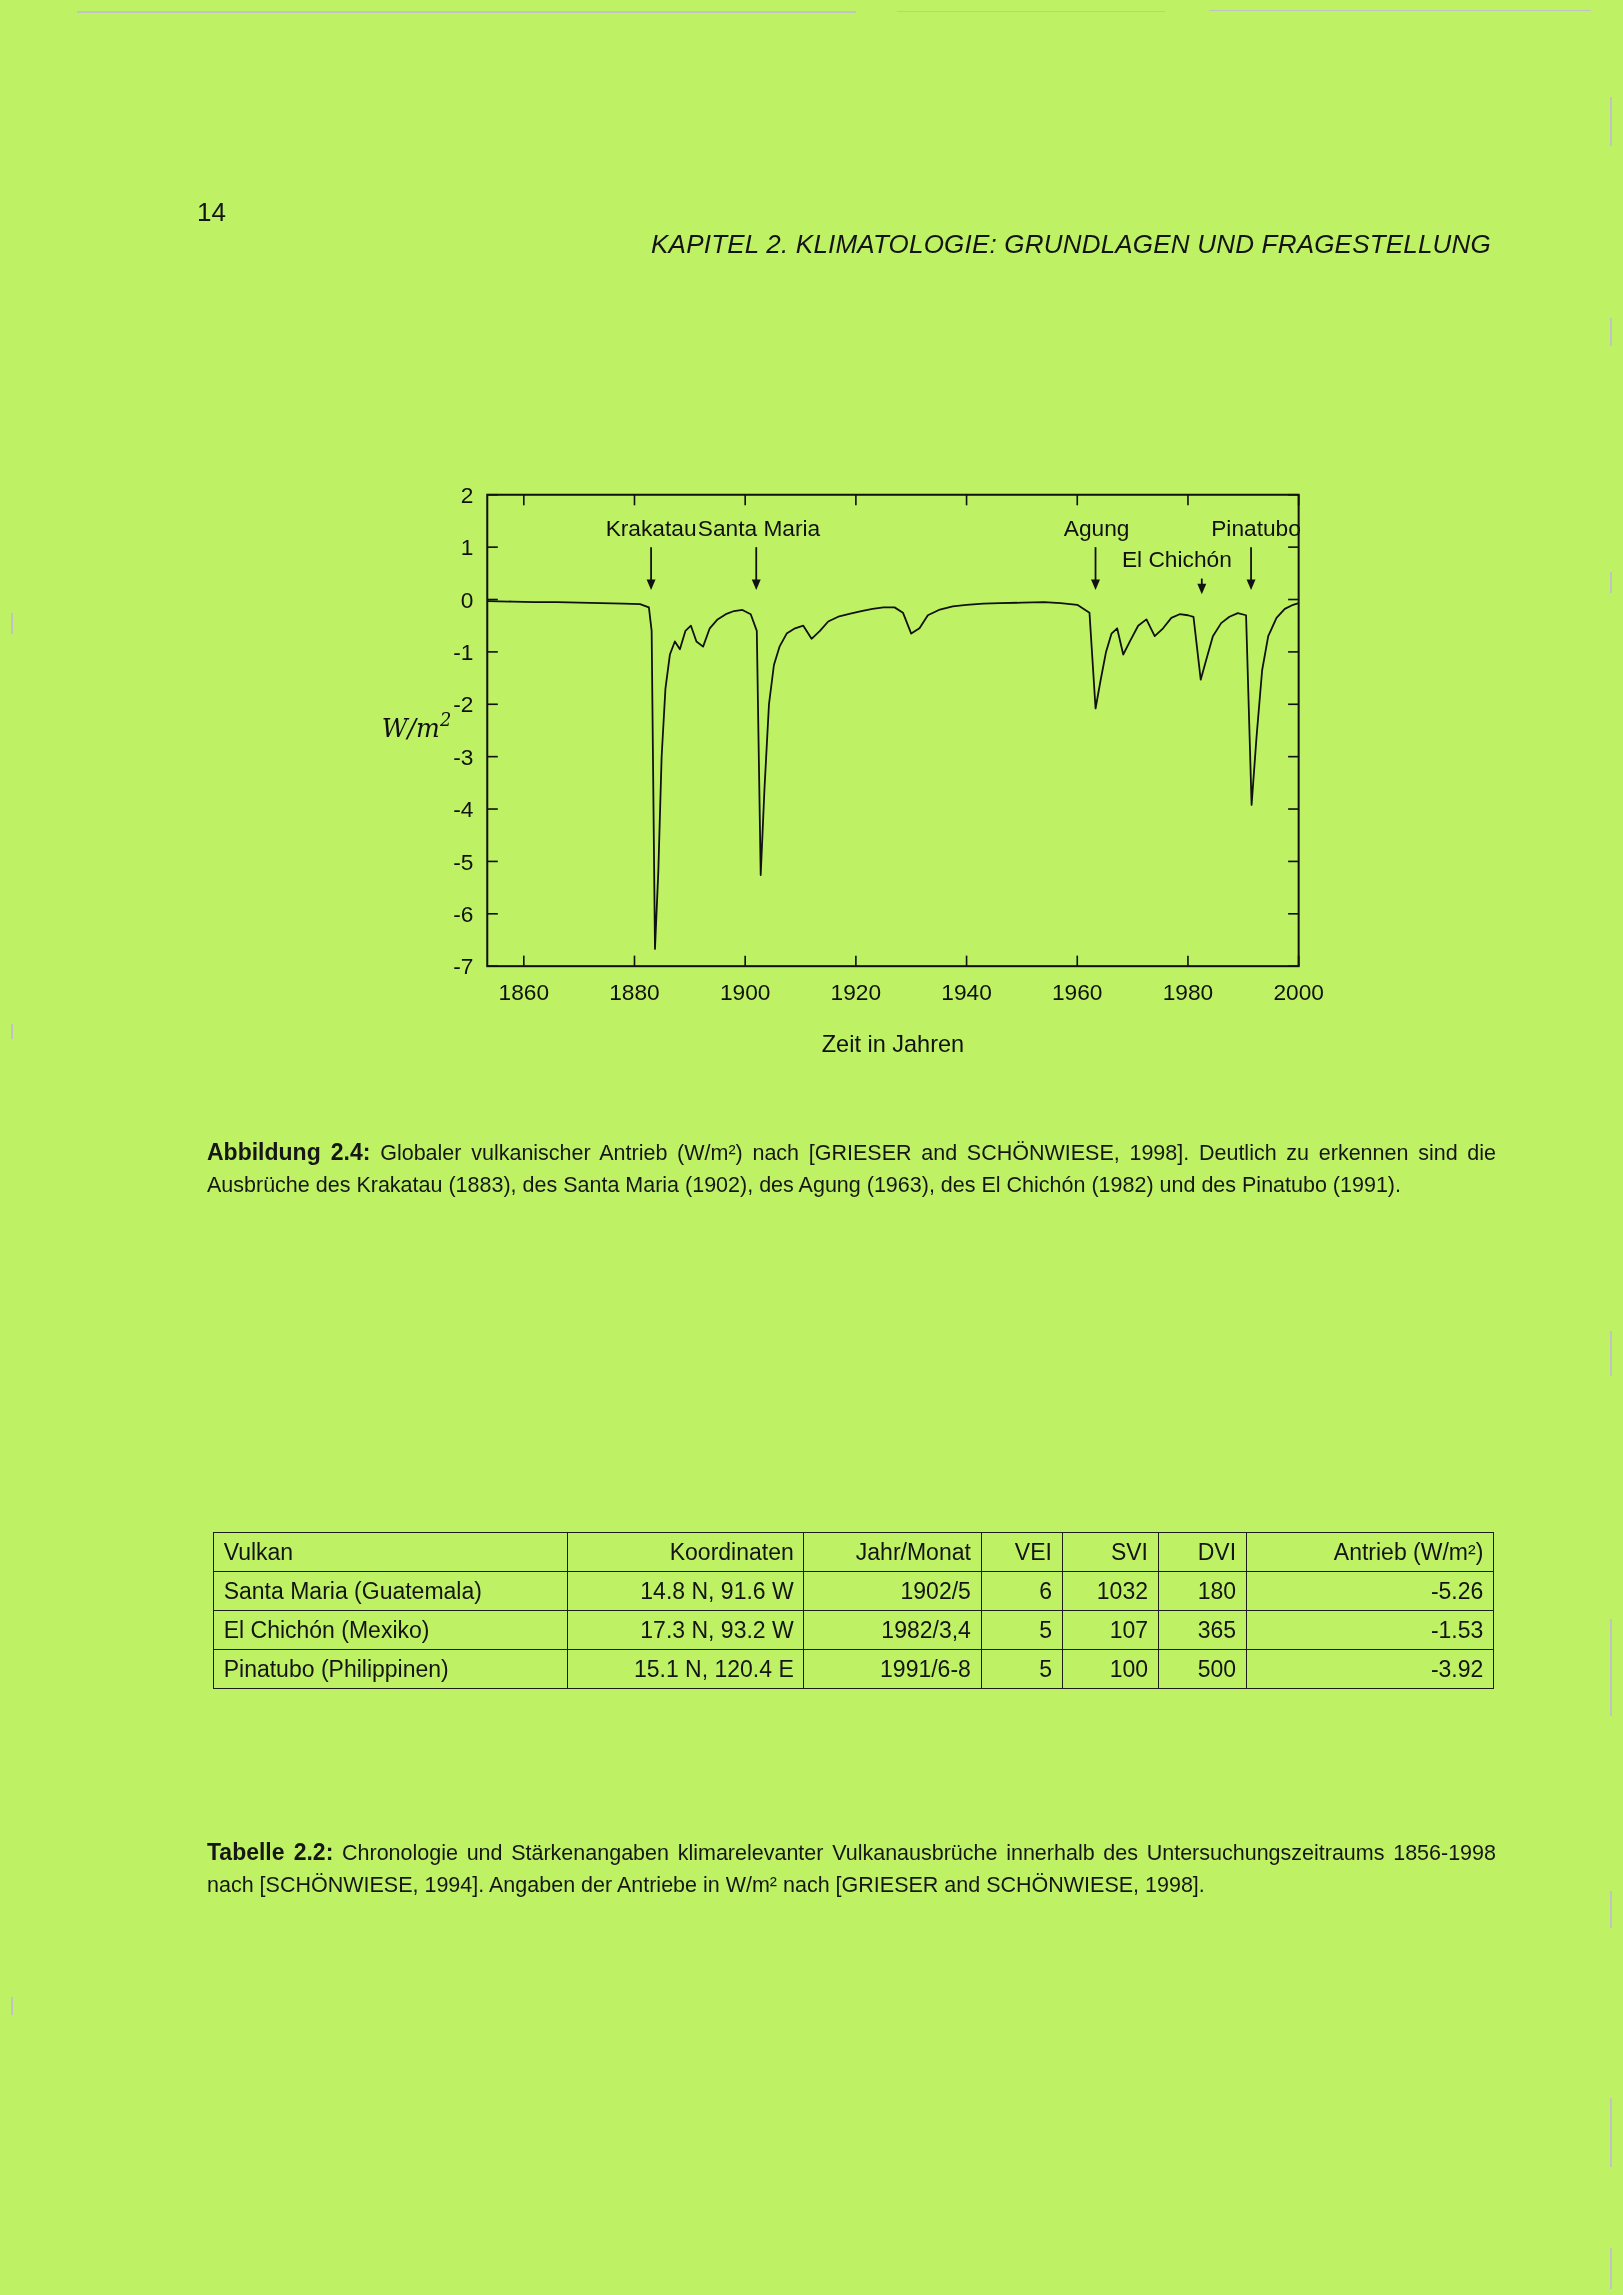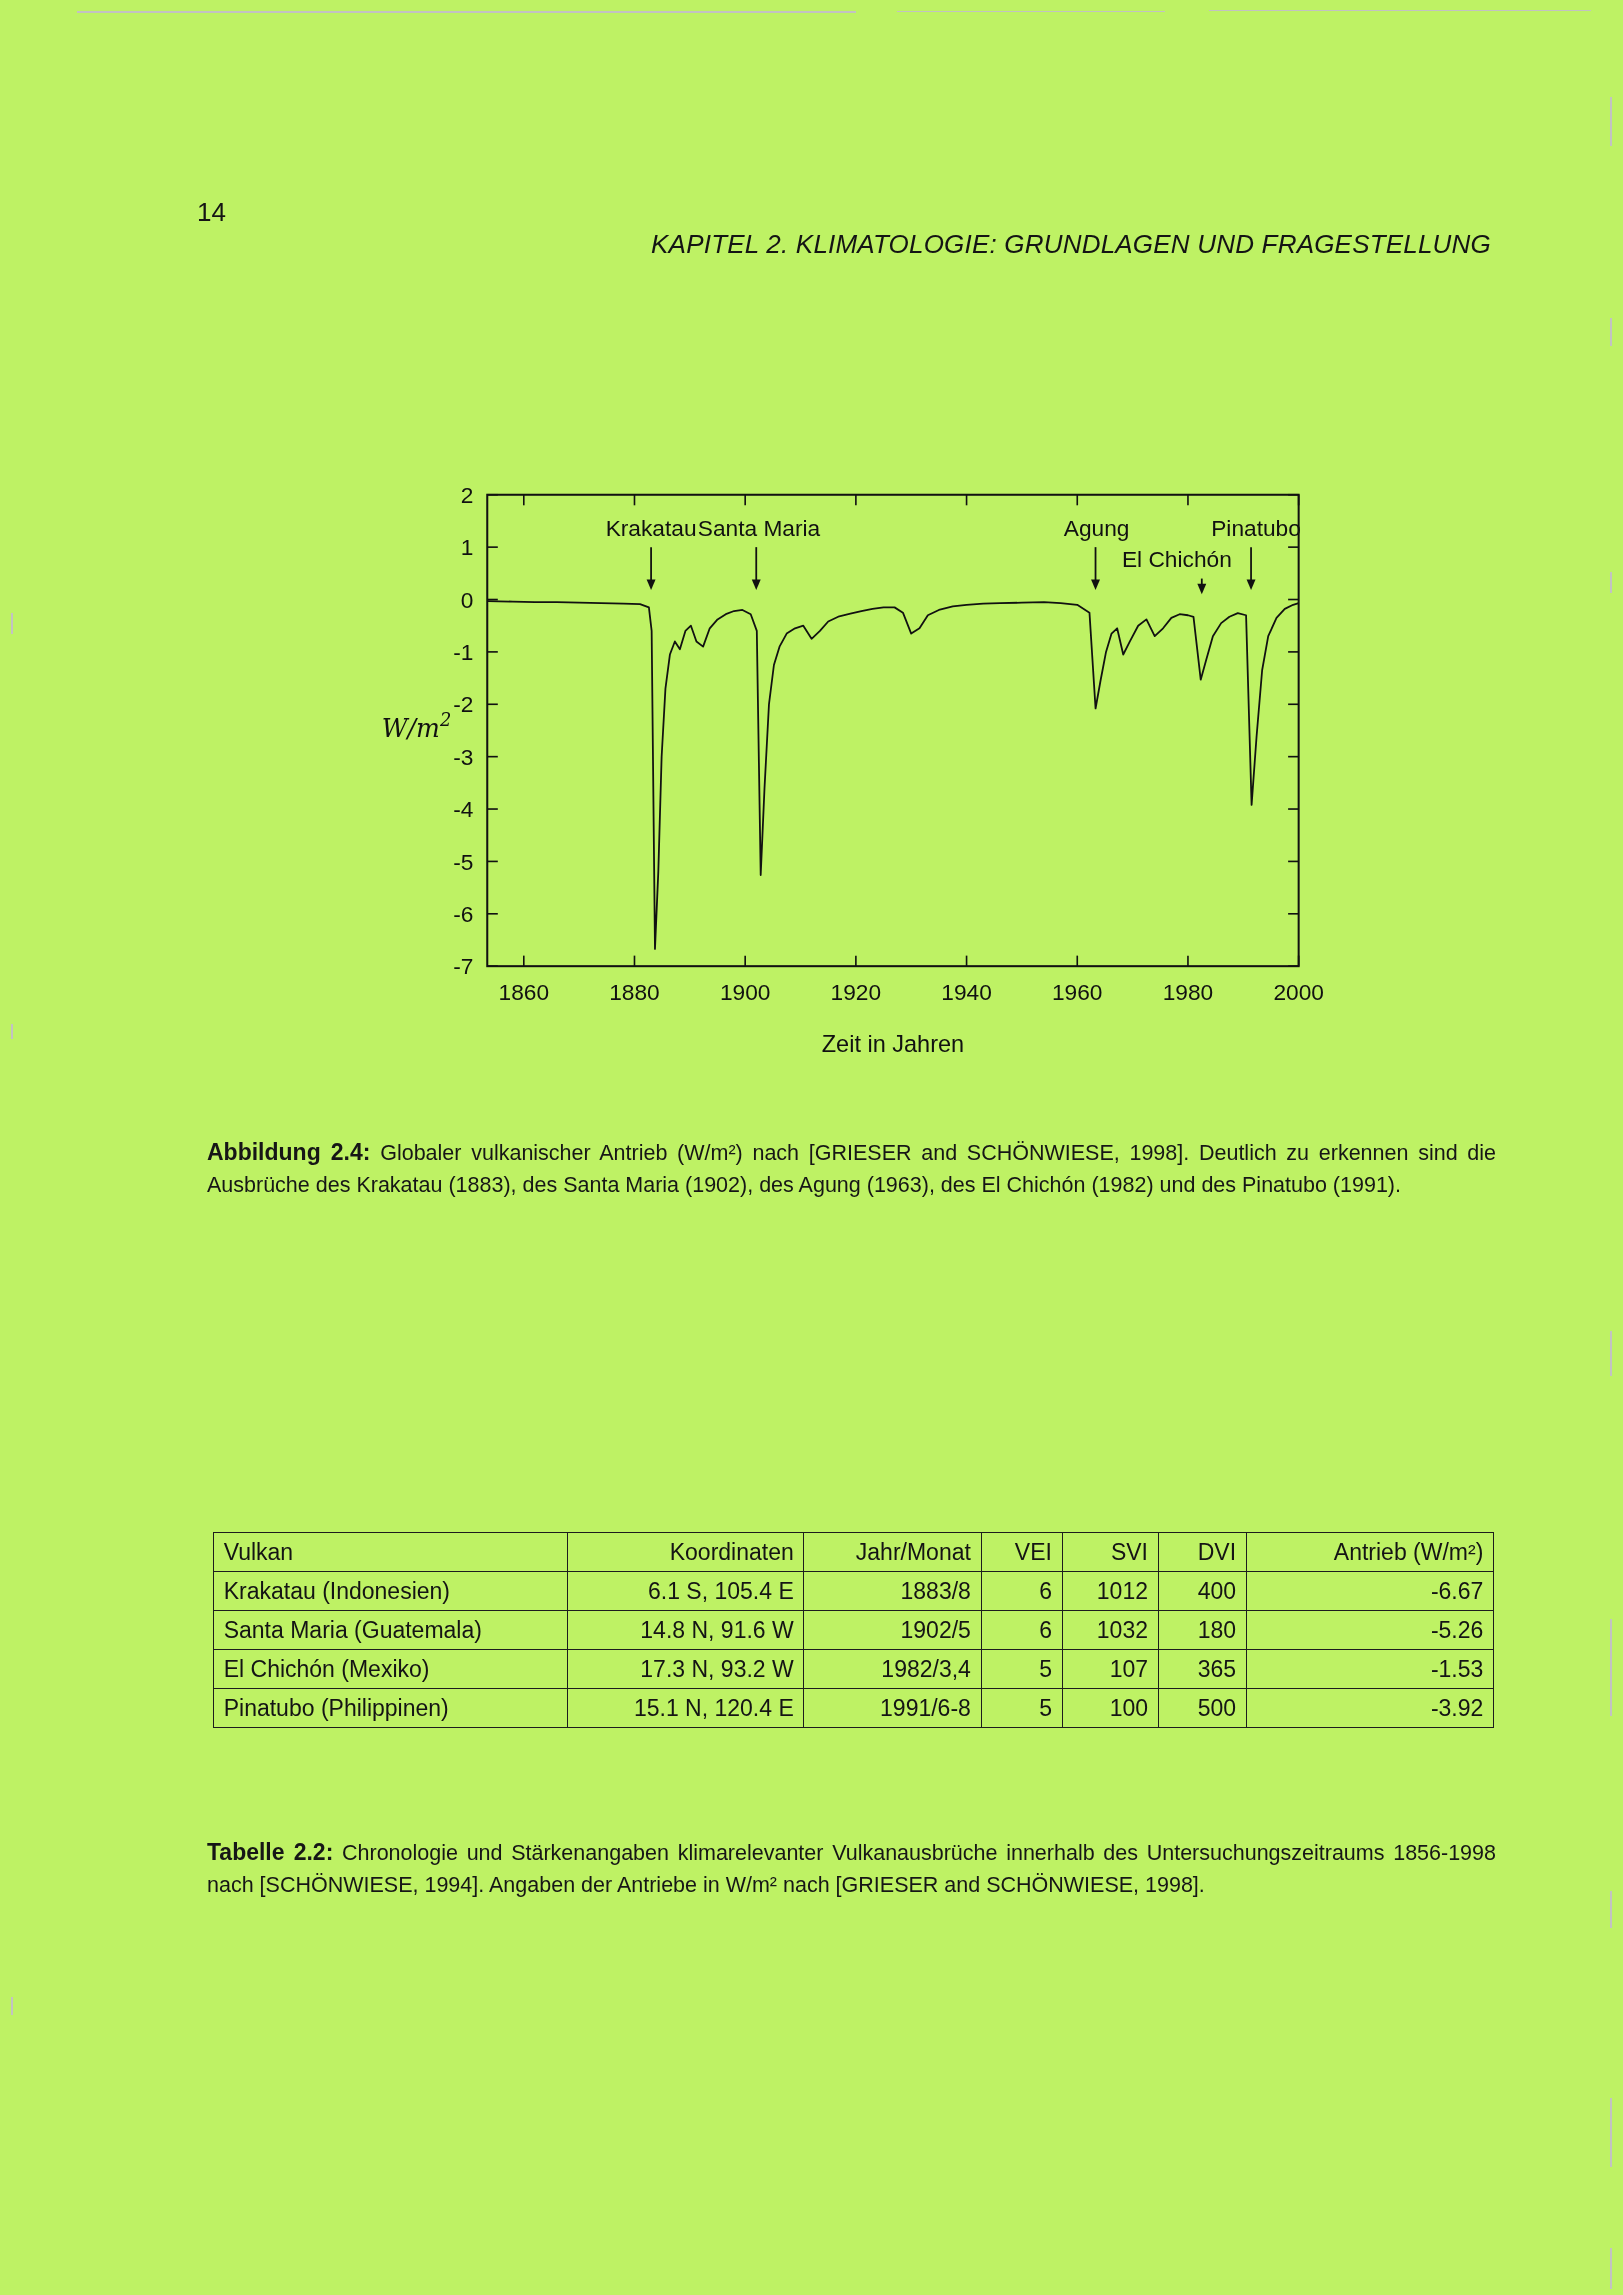--- a/index.html
+++ b/index.html
@@ -168,29 +168,20 @@
           <th class="col-center">Koordinaten</th>
           <th class="col-center">Jahr/Monat</th>
           <th class="col-center">VEI</th>
           <th class="col-center">SVI</th>
           <th class="col-center">DVI</th>
           <th class="col-center">Antrieb (W/m²)</th>
         </tr>
       </thead>
     <tbody id="table-body">
         <tr>
-          <td class="col-left">Krakatau (Indonesien)</td>
-          <td class="col-center">6.1 S, 105.4 E</td>
-          <td class="col-center">1883/8</td>
-          <td class="col-center">6</td>
-          <td class="col-center">1012</td>
-          <td class="col-center">400</td>
-          <td class="col-center">-6.67</td>
-        </tr>
-        <tr>
           <td class="col-left">Santa Maria (Guatemala)</td>
           <td class="col-center">14.8 N, 91.6 W</td>
           <td class="col-center">1902/5</td>
           <td class="col-center">6</td>
           <td class="col-center">1032</td>
           <td class="col-center">180</td>
           <td class="col-center">-5.26</td>
         </tr>
         <tr>
           <td class="col-left">El Chichón (Mexiko)</td>

